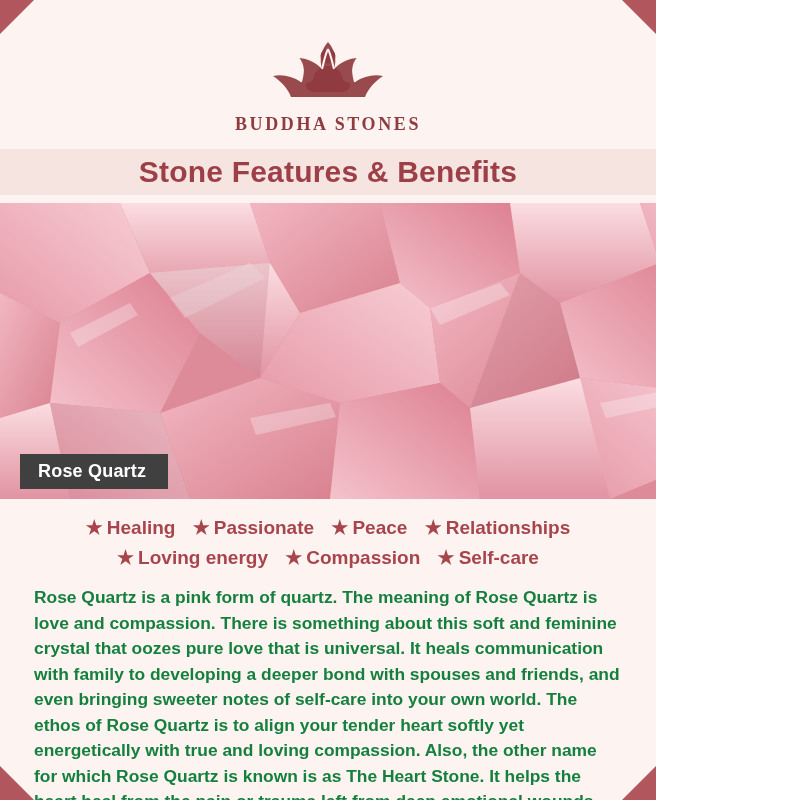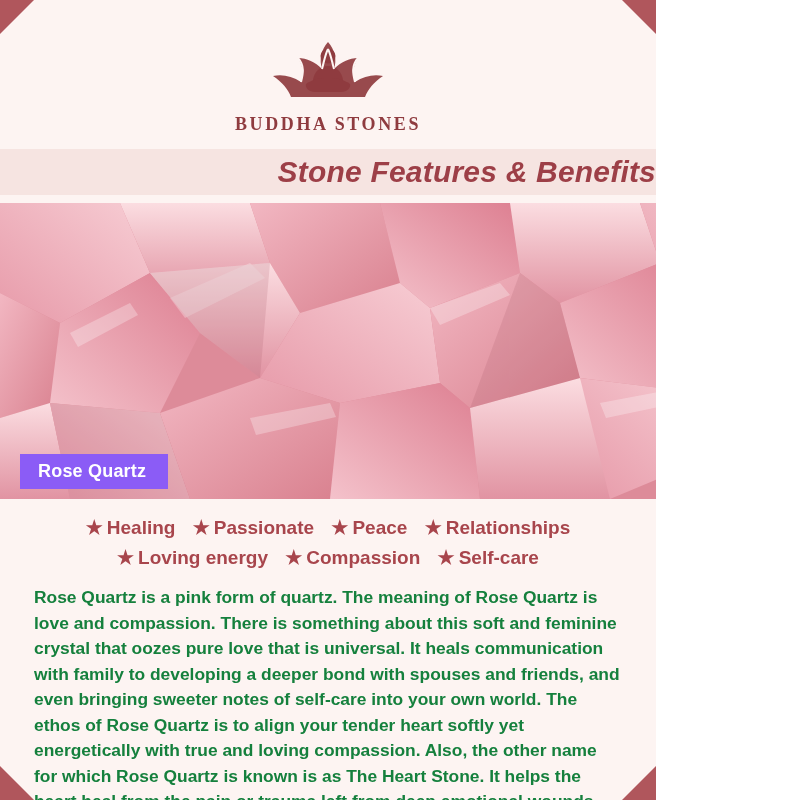--- a/index.html
+++ b/index.html
@@ -67,22 +67,21 @@
     font-family: "Liberation Serif", serif;
   }
 
   
   .title-band {
     margin-top: 14px;
     height: 46px;
     background: #f6e4e1;
     display: flex;
     align-items: center;
-    justify-content: flex-end;
-    font-style: italic;
+    justify-content: center;
   }
   .title-text {
     font-size: 30px;
     font-weight: 700;
     color: #9d3f47;
     font-family: "Liberation Sans", sans-serif;
     letter-spacing: 0.2px;
   }
 
   
@@ -95,21 +94,21 @@
     background: #e38b99;
   }
   .hero-art {
     position: absolute;
     inset: 0;
   }
   .hero-caption {
     position: absolute;
     left: 20px;
     bottom: 10px;
-    background: #8b5cf6;
+    background: #404040;
     color: #ffffff;
     font-size: 18px;
     font-weight: 700;
     padding: 7px 22px 7px 18px;
     letter-spacing: 0.2px;
   }
 
   
   .keywords {
     margin-top: 14px;

